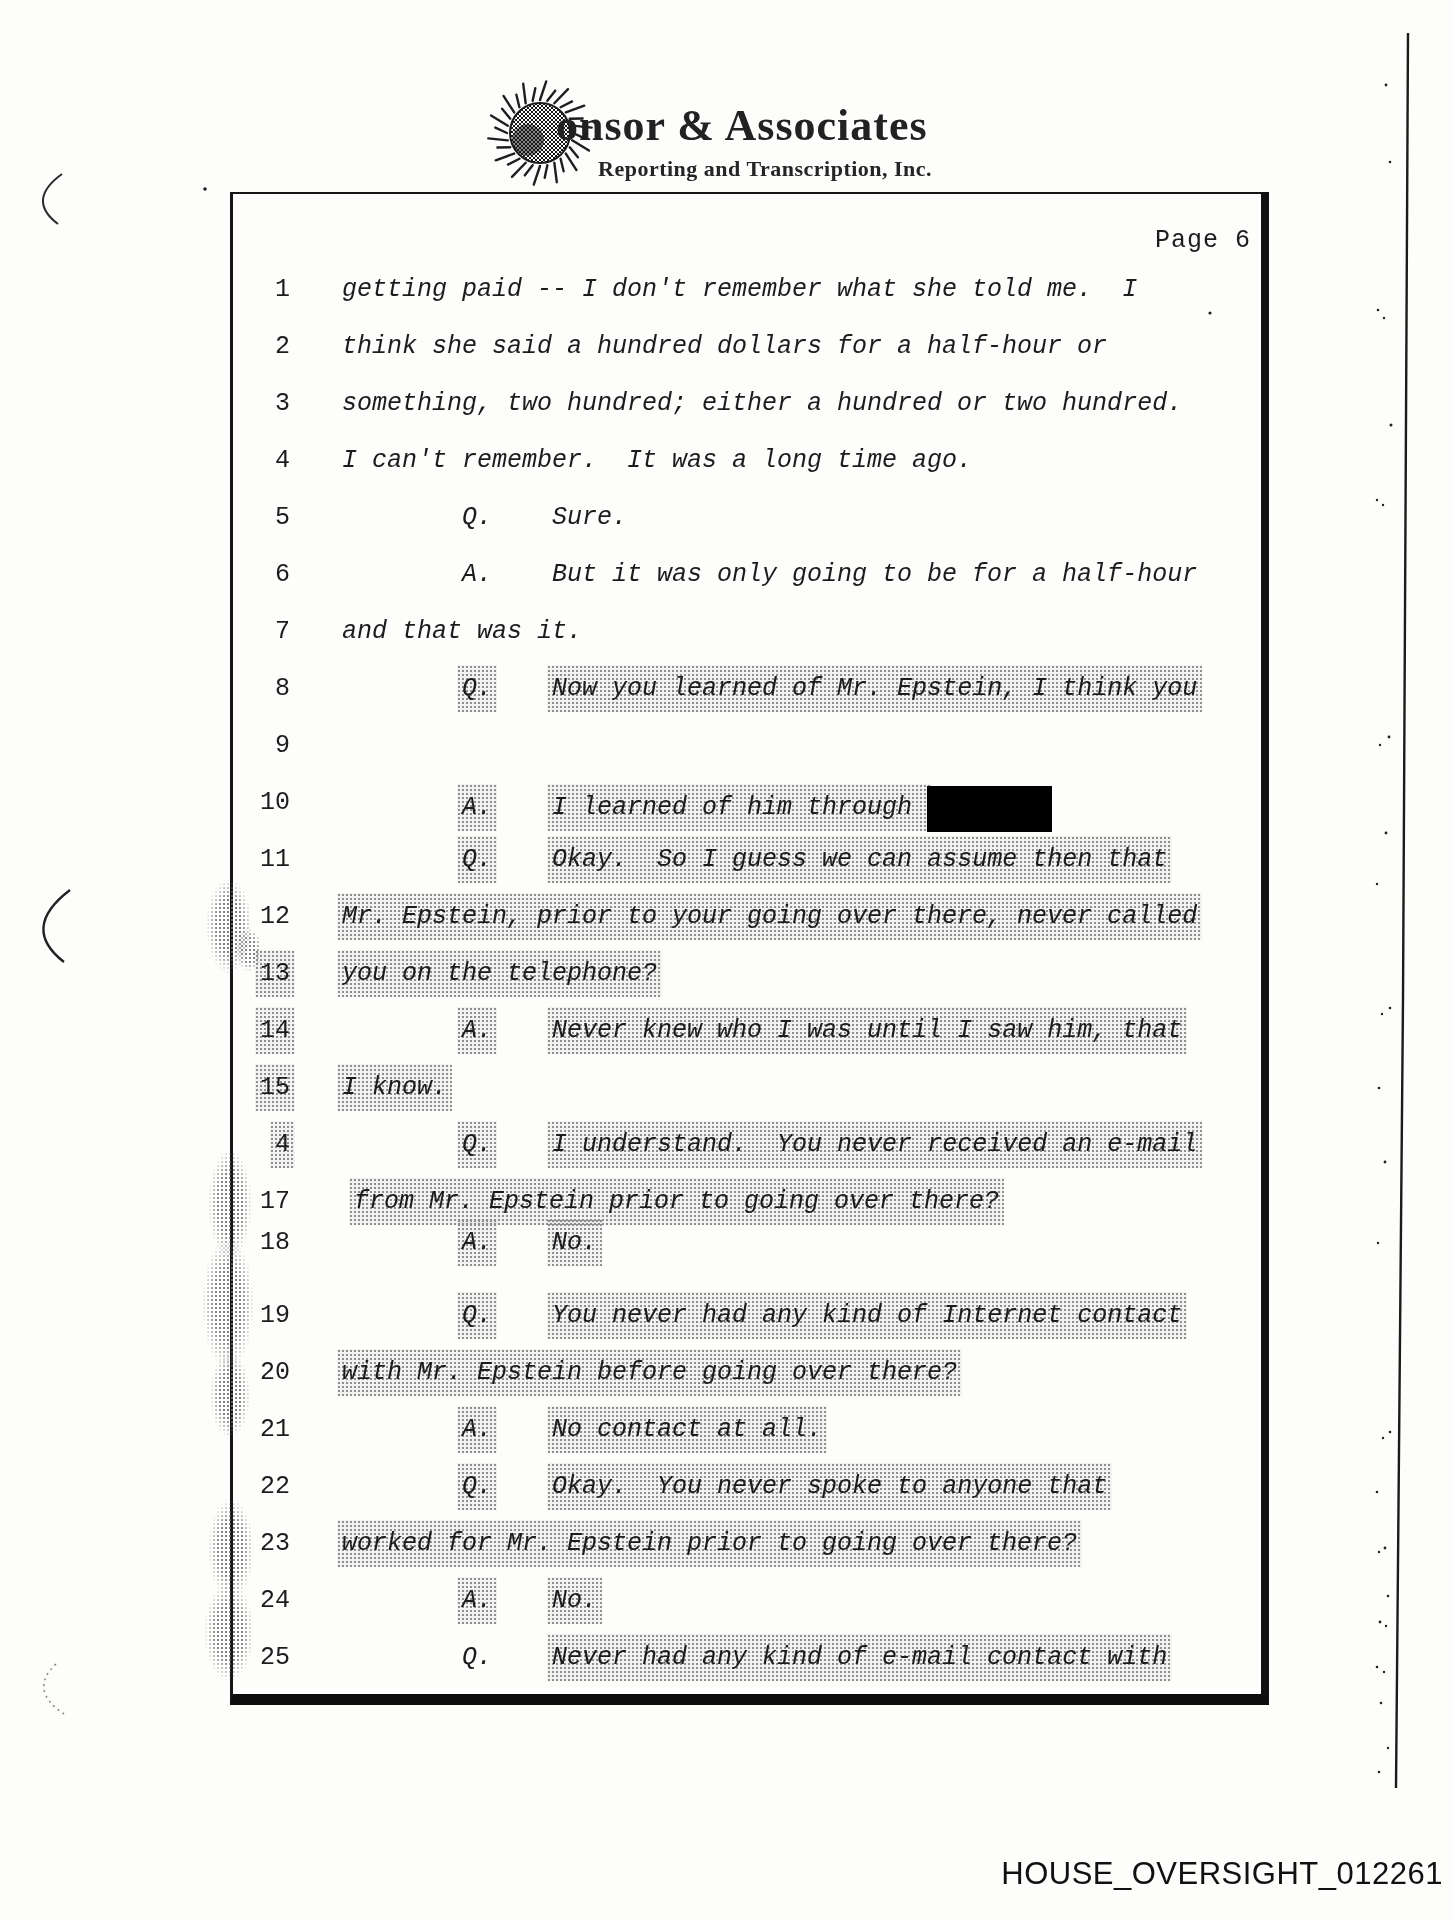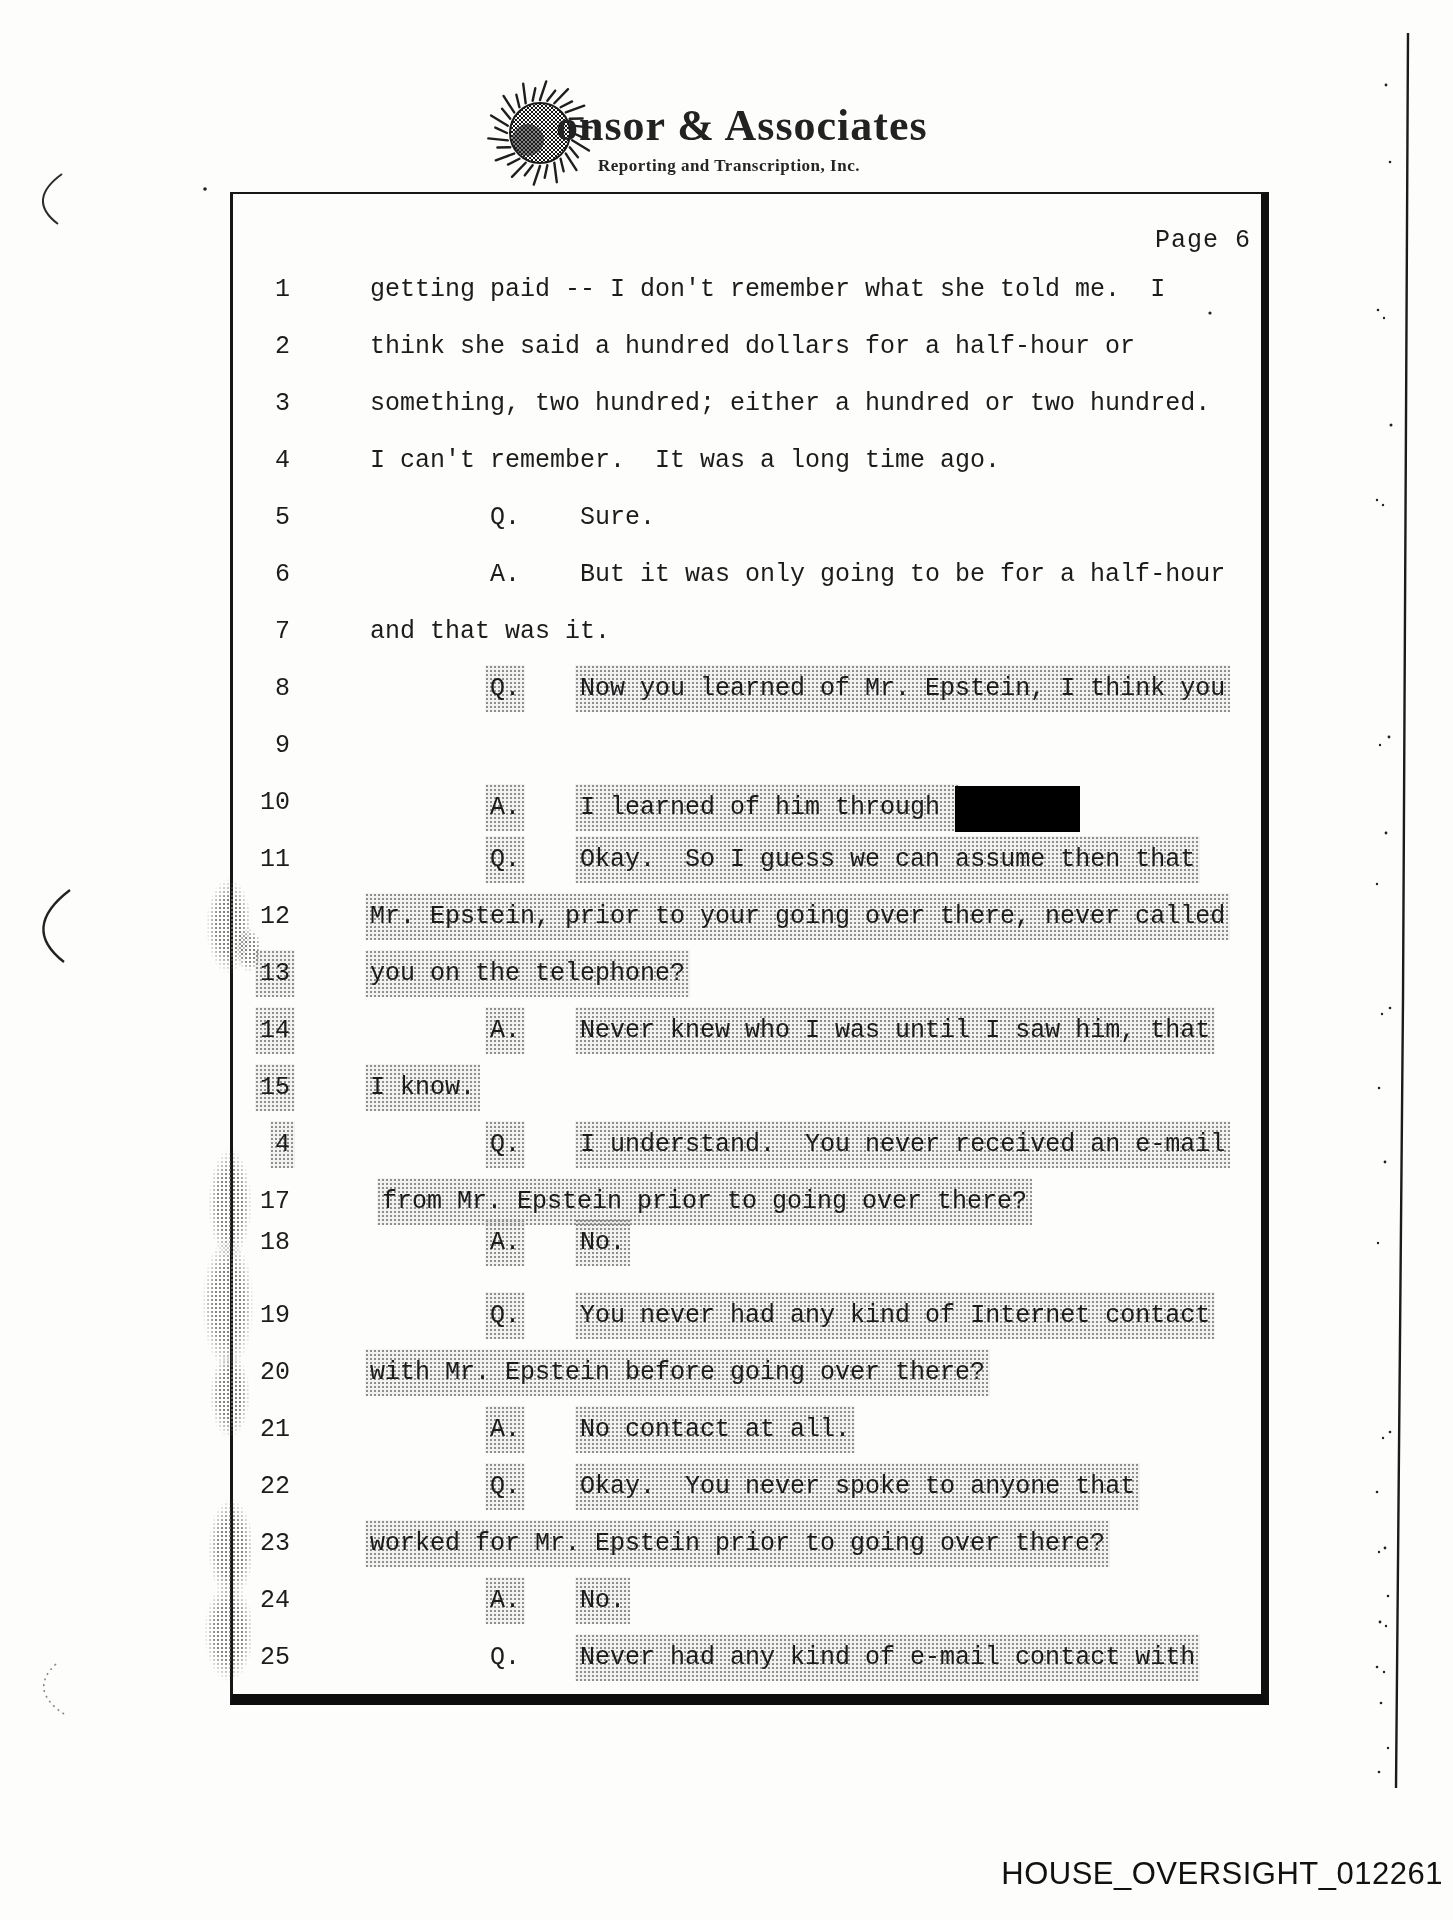--- a/index.html
+++ b/index.html
@@ -2,30 +2,30 @@
 <html><head>
 <meta charset="utf-8">
 <style>
   html,body{margin:0;padding:0;background:#ffffff;}
   .canvas{position:relative;width:1453px;height:1920px;background:#fdfdfc;overflow:hidden;
           font-family:"Liberation Mono","DejaVu Sans Mono",monospace;color:#1c1c1c;}
   
   .brand{position:absolute;left:556px;top:100px;font-family:"Liberation Serif","DejaVu Serif",serif;
          font-size:44px;font-weight:bold;letter-spacing:1px;color:#222;}
   .tagline{position:absolute;left:598px;top:156px;font-family:"Liberation Serif","DejaVu Serif",serif;
-         font-size:17px;font-weight:bold;color:#252525;letter-spacing:.5px;}
+         font-size:22px;font-weight:bold;color:#252525;letter-spacing:.5px;}
   .sun{position:absolute;left:478px;top:70px;}
   
   .sheet{position:absolute;left:230px;top:192px;width:1028px;height:1500px;background:#fdfdfc;
          border-top:2px solid #161616;border-left:3px solid #161616;
          border-right:8px solid #101010;border-bottom:11px solid #0d0d0d;box-sizing:content-box;}
   .pagenum{position:absolute;top:226px;left:1155px;font-size:25px;letter-spacing:1px;color:#1c1c1c;}
   .line{position:absolute;left:240px;height:34px;line-height:34px;display:flex;font-size:25px;}
   .num{width:50px;text-align:right;flex:0 0 50px;}
-  .txt{margin-left:80px;white-space:pre;}
+  .txt{margin-left:52px;white-space:pre;font-style:italic;}
   .hl{background-image:radial-gradient(circle,#8e8e8e 1.1px,rgba(0,0,0,0) 1.45px);
       background-size:4px 4px;background-color:rgba(120,120,120,.08);
       padding:9px 5px;margin:0 -5px;}
   .redact{display:inline-block;background:#000;vertical-align:-18px;}
   
   .smudge{position:absolute;border-radius:50%;
       background-image:radial-gradient(circle,#6e6e6e 1.2px,rgba(0,0,0,0) 1.5px);
       background-size:4px 4px;opacity:.85;
       -webkit-mask-image:radial-gradient(closest-side,#000 55%,transparent 100%);
       mask-image:radial-gradient(closest-side,#000 55%,transparent 100%);}

